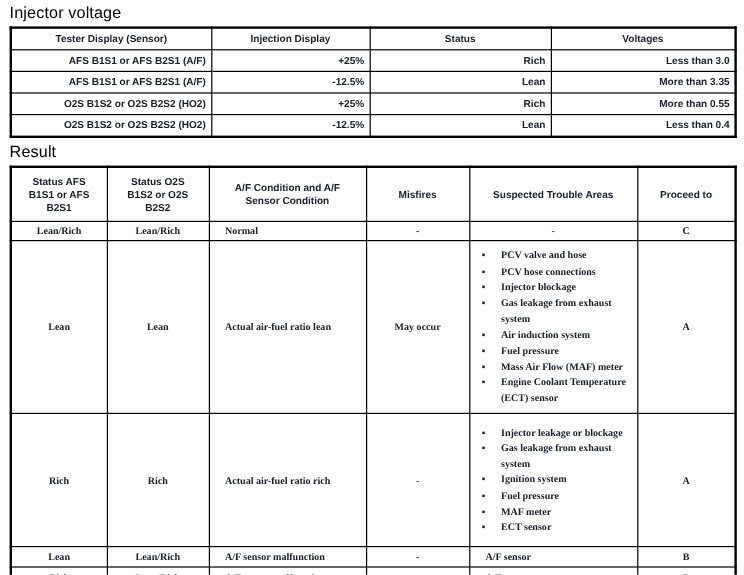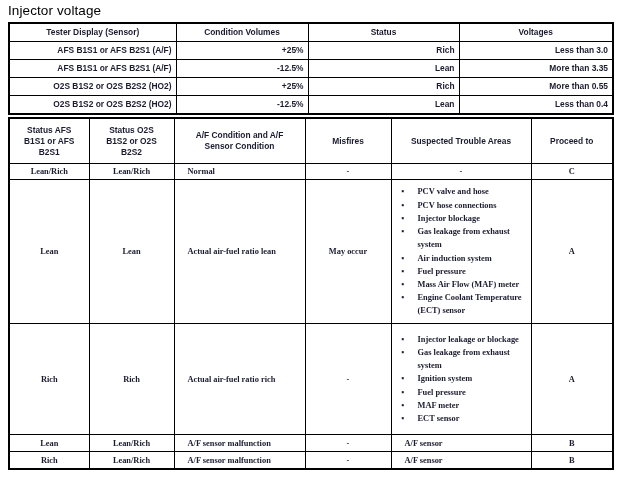--- a/index.html
+++ b/index.html
@@ -117,21 +117,21 @@
   <table class="grid" id="tbl-standard">
     <colgroup>
       <col style="width:167px">
       <col style="width:132px">
       <col style="width:151px">
       <col style="width:154px">
     </colgroup>
     <thead>
       <tr class="hdr-row">
         <th>Tester Display (Sensor)</th>
-        <th>Condition Volumes</th>
+        <th>Injection Display</th>
         <th>Status</th>
         <th>Voltages</th>
       </tr>
     </thead>
     <tbody>
       <tr>
         <td>AFS B1S1 or AFS B2S1 (A/F)</td>
         <td>+25%</td>
         <td>Rich</td>
         <td>Less than 3.0</td>
@@ -150,20 +150,21 @@
       </tr>
       <tr>
         <td>O2S B1S2 or O2S B2S2 (HO2)</td>
         <td>-12.5%</td>
         <td>Lean</td>
         <td>Less than 0.4</td>
       </tr>
     </tbody>
   </table>
 
+  <h2 class="section-title" id="title-result">Result</h2>
 
   <table class="grid" id="tbl-result">
     <colgroup>
       <col style="width:80px">
       <col style="width:85px">
       <col style="width:131px">
       <col style="width:86px">
       <col style="width:140px">
       <col style="width:82px">
     </colgroup>

